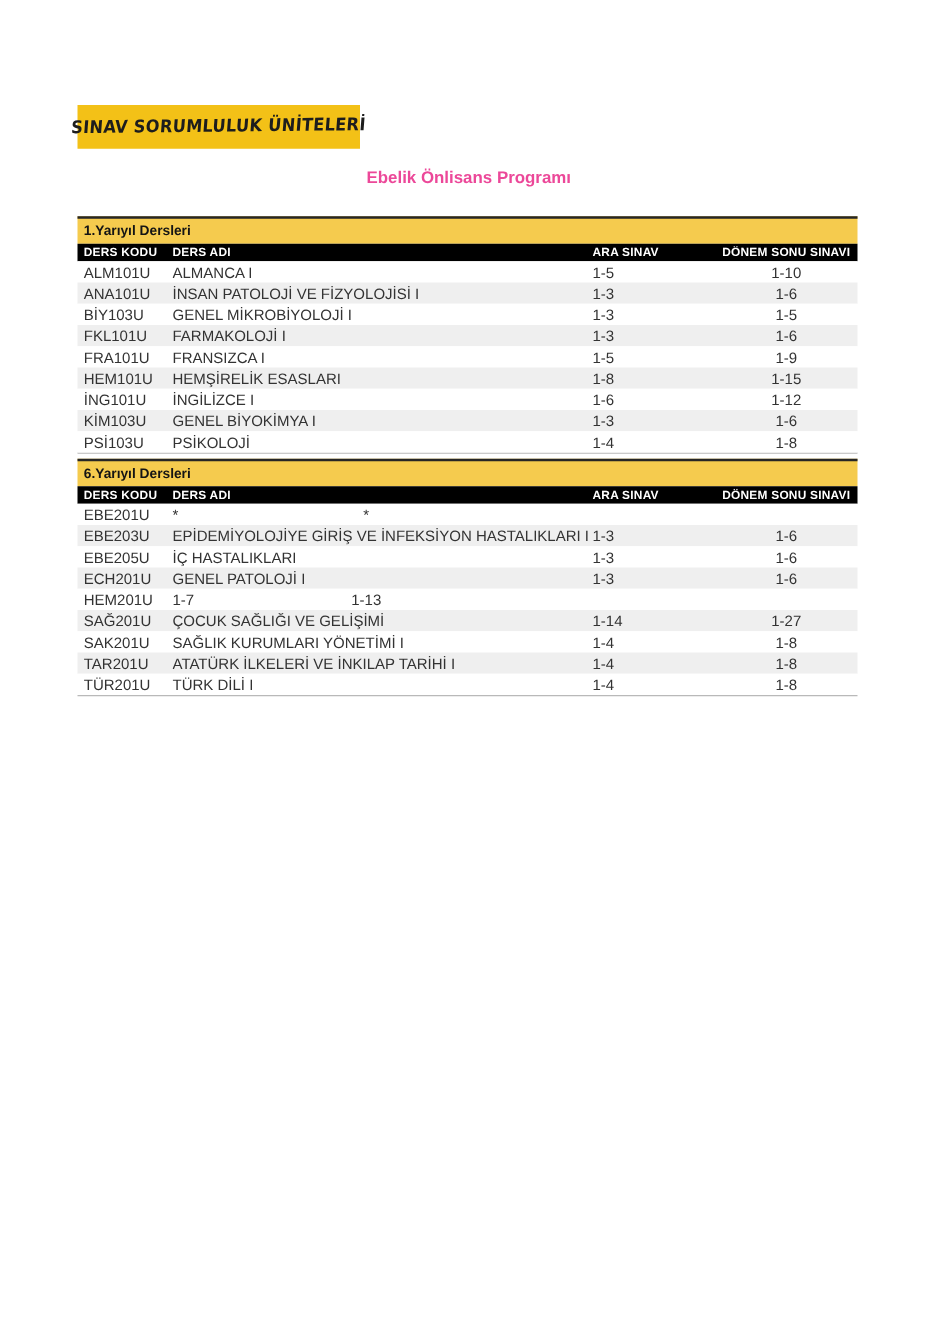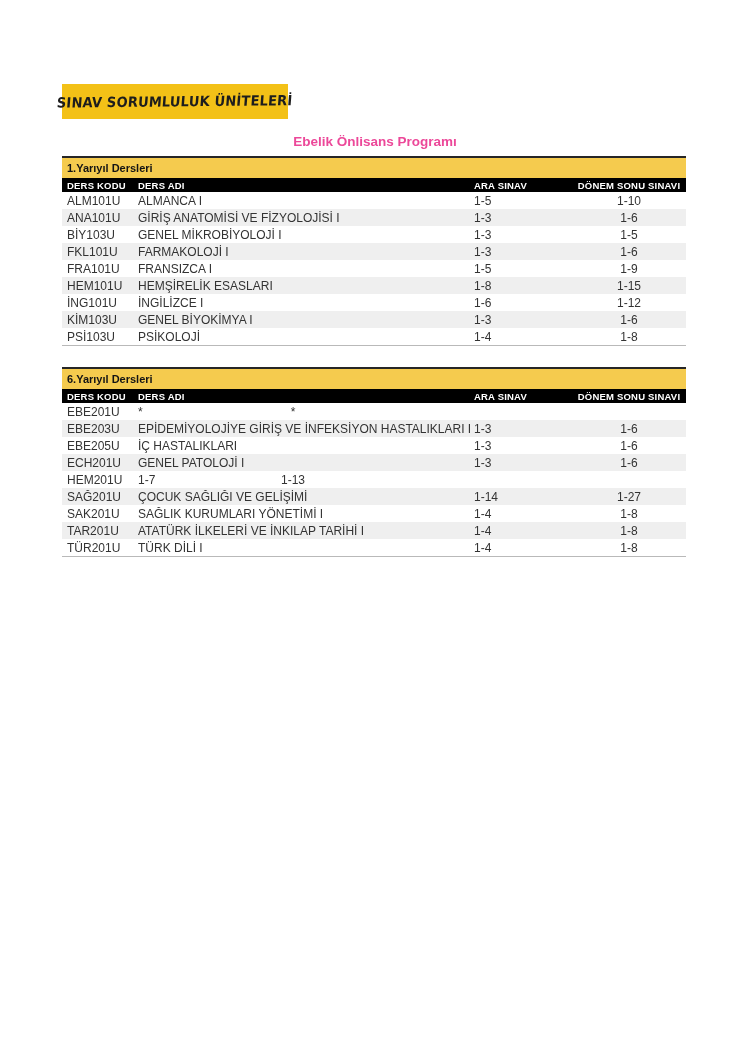--- a/index.html
+++ b/index.html
@@ -46,21 +46,21 @@
     font-weight: bold;
     font-size: 13.5px;
     color: #ec4899;
   }
   
   .course-table {
     position: absolute;
     left: 62px;
     width: 624px;
   }
-  .course-table.t1 { top: 156px; }
+  .course-table.t1 { top: 173px; }
   .course-table.t2 { top: 367px; }
 
   .section-bar {
     box-sizing: border-box;
     height: 22px;
     background: #F5CB4E;
     border-top: 2px solid #262626;
     line-height: 20px;
     padding-left: 5px;
     font-weight: bold;
@@ -115,21 +115,21 @@
     </div>
     <div class="rows">
         <div class="row">
           <span class="c code">ALM101U</span>
           <span class="c name">ALMANCA I</span>
           <span class="c mid">1-5</span>
           <span class="c fin">1-10</span>
         </div>
         <div class="row alt">
           <span class="c code">ANA101U</span>
-          <span class="c name">GİRİŞ ANATOMİSİ VE FİZYOLOJİSİ I</span>
+          <span class="c name">İNSAN PATOLOJİ VE FİZYOLOJİSİ I</span>
           <span class="c mid">1-3</span>
           <span class="c fin">1-6</span>
         </div>
         <div class="row">
           <span class="c code">BİY103U</span>
           <span class="c name">GENEL MİKROBİYOLOJİ I</span>
           <span class="c mid">1-3</span>
           <span class="c fin">1-5</span>
         </div>
         <div class="row alt">

